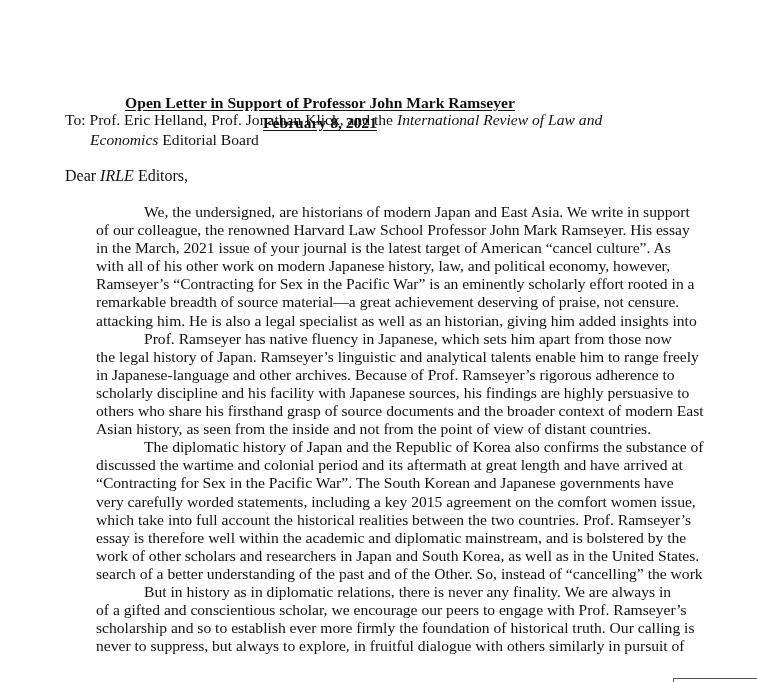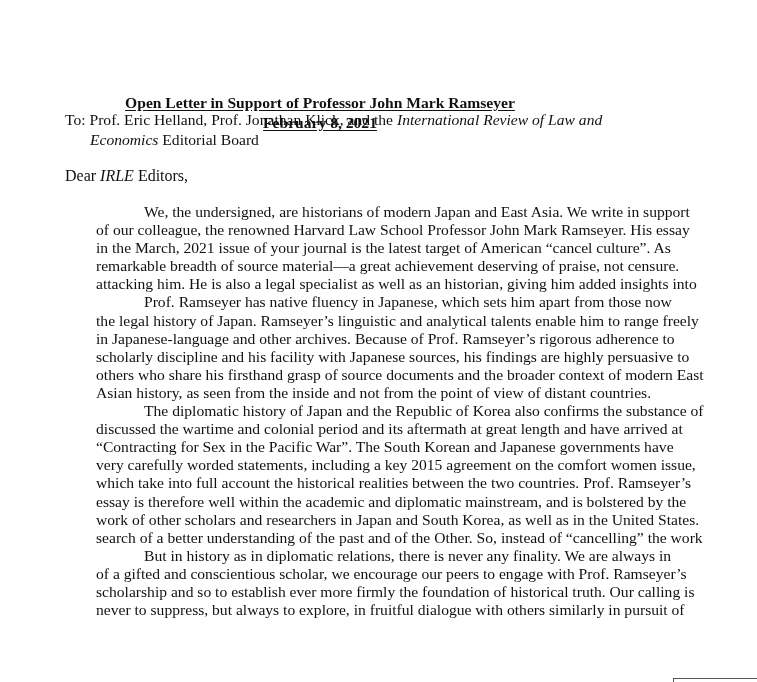--- a/index.html
+++ b/index.html
@@ -100,20 +100,22 @@
 
   <div class="salutation">
     <span>Dear </span><em>IRLE</em><span> Editors,</span>
   </div>
 
   <div class="body-text">
     <div>
       <span class="line first">We, the undersigned, are historians of modern Japan and East Asia. We write in support</span>
       <span class="line">of our colleague, the renowned Harvard Law School Professor John Mark Ramseyer. His essay</span>
       <span class="line">in the March, 2021 issue of your journal is the latest target of American “cancel culture”. As</span>
+      <span class="line">with all of his other work on modern Japanese history, law, and political economy, however,</span>
+      <span class="line">Ramseyer’s “Contracting for Sex in the Pacific War” is an eminently scholarly effort rooted in a</span>
       <span class="line">remarkable breadth of source material—a great achievement deserving of praise, not censure.</span>
     </div>
     <div>
       <span class="line">attacking him. He is also a legal specialist as well as an historian, giving him added insights into</span>
       <span class="line first">Prof. Ramseyer has native fluency in Japanese, which sets him apart from those now</span>
       <span class="line">the legal history of Japan. Ramseyer’s linguistic and analytical talents enable him to range freely</span>
       <span class="line">in Japanese-language and other archives. Because of Prof. Ramseyer’s rigorous adherence to</span>
       <span class="line">scholarly discipline and his facility with Japanese sources, his findings are highly persuasive to</span>
       <span class="line">others who share his firsthand grasp of source documents and the broader context of modern East</span>
       <span class="line">Asian history, as seen from the inside and not from the point of view of distant countries.</span>

